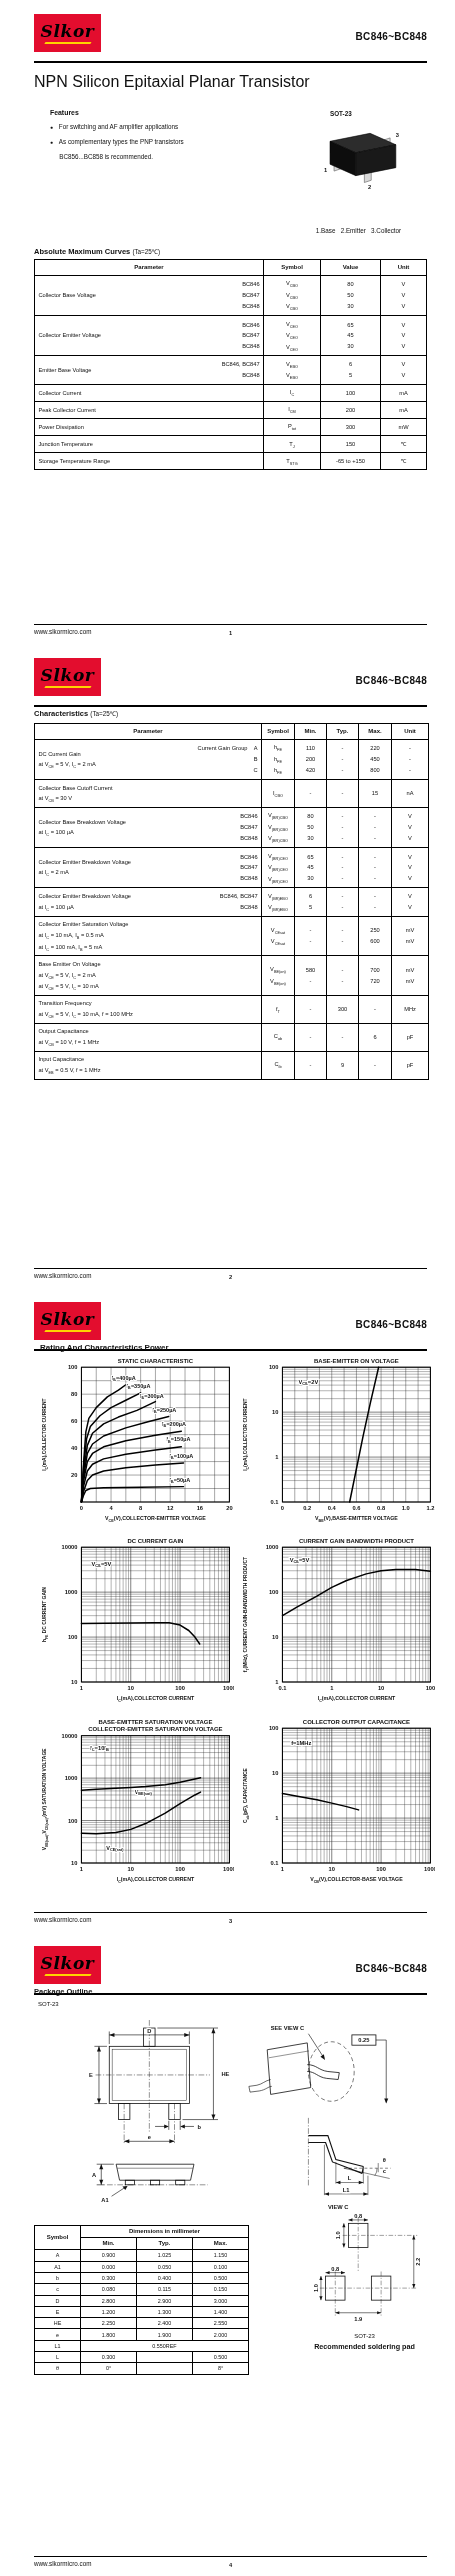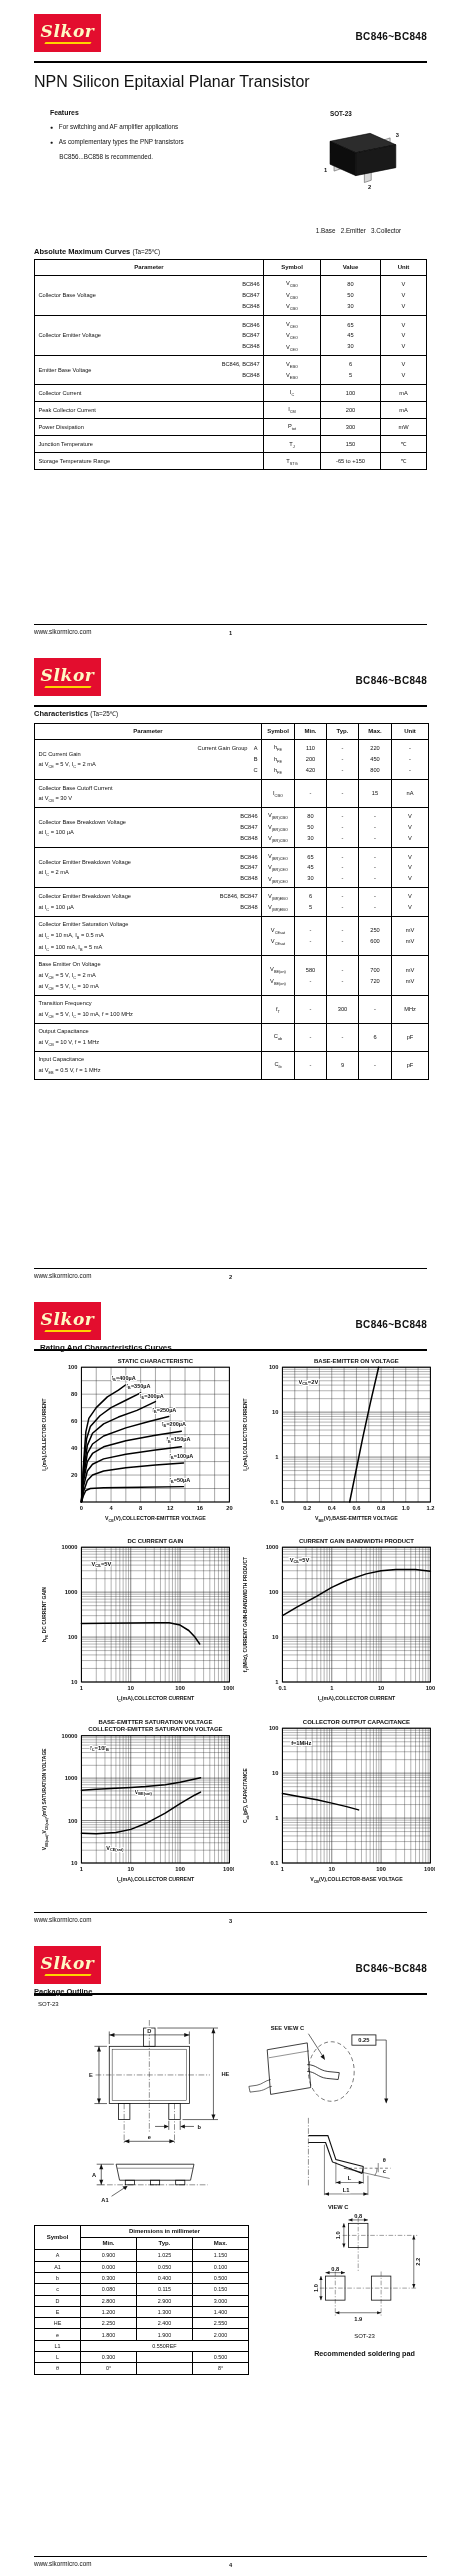--- a/index.html
+++ b/index.html
@@ -3,21 +3,21 @@
 <meta charset="utf-8">
 <style>
   html,body{margin:0;padding:0;background:#fff;}
   body{font-family:"Liberation Sans",sans-serif;color:#111;}
   .sheet{position:relative;width:455px;height:2576px;background:#fff;overflow:hidden;}
   .page{position:absolute;left:0;width:455px;height:644px;background:#fff;}
   
   .logo{position:absolute;left:34px;top:14.3px;width:67px;height:38px;background:#e30d2e;
         display:flex;flex-direction:column;align-items:center;justify-content:center;}
   .logo-text{font-family:"DejaVu Serif",serif;font-style:italic;font-weight:bold;font-size:17px;
-             color:#fef9c3;line-height:1;letter-spacing:0.6px;}
+             color:#000000;line-height:1;letter-spacing:0.6px;}
   .logo-underline{width:46px;height:1.7px;background:#ffd400;margin-top:1.7px;transform:skewX(-30deg);}
   .part-title{position:absolute;right:28px;top:31px;font-size:10px;font-weight:bold;letter-spacing:0.3px;}
   .rule{position:absolute;left:34px;right:28px;top:61px;height:2.3px;background:#000;}
   .subtitle{position:absolute;left:34px;top:73px;font-size:16px;}
   
   .features{position:absolute;left:50px;top:109px;font-size:6.3px;}
   .features .fh{font-weight:bold;font-size:6.9px;margin-bottom:6.9px;}
   .feat-line{display:flex;gap:5.7px;margin-bottom:6.3px;line-height:1.4;}
   .feat-line .dot{font-size:5.2px;line-height:1.7;}
   .feat-cont{margin-left:9.2px;}
@@ -41,29 +41,29 @@
   
   .ftr{position:absolute;left:34px;width:393px;top:624px;border-top:1.7px solid #000;height:17px;}
   .ftr .url{position:absolute;left:0;top:2.9px;font-size:6.3px;}
   .ftr .pageno{position:absolute;left:0;right:0;top:5.2px;text-align:center;font-size:5.7px;font-weight:bold;}
   
   .p3-h{position:absolute;left:40px;top:55px;font-size:8px;font-weight:bold;}
   .charts{position:absolute;left:36px;top:67px;width:401px;display:grid;
           grid-template-columns:201px 201px;row-gap:3.4px;}
   .chart{width:195px;height:177px;margin:0 auto;}
   
-  .p4-h{position:absolute;left:34px;top:55px;font-size:7.5px;font-weight:bold;text-decoration:underline;}
+  .p4-h{position:absolute;left:34px;top:55px;font-size:7.5px;font-weight:bold;}
   .p4-sub{position:absolute;left:38px;top:69px;font-size:6px;}
   .outline{position:absolute;left:40px;top:80px;}
   .dims-wrap{position:absolute;left:34px;top:293px;}
   table.dims{font-size:5.4px;}
   table.dims td,table.dims th{padding:1.1px 2.9px;line-height:1.5;}
   .pad-block{position:absolute;left:290px;top:282px;width:149px;}
   .pad-cap1{text-align:center;font-size:6px;margin-top:2.3px;}
-  .pad-cap2{text-align:center;font-size:7.2px;font-weight:bold;margin-top:10px;}
+  .pad-cap2{text-align:center;font-size:7.2px;font-weight:bold;margin-top:3px;}
   svg text{font-family:"Liberation Sans",sans-serif;}
   .draw text{font-size:10px;font-weight:bold;fill:#111;}
 </style>
 </head>
 <body>
 
 <div class="sheet">
 
   <section class="page" style="top:0">
     <div class="logo">
@@ -383,21 +383,21 @@
   </section>
 
   <section class="page" style="top:1288px">
     <div class="logo">
       <span class="logo-text">Slkor</span>
       <span class="logo-underline"></span>
     </div>
     <div class="part-title">BC846~BC848</div>
     <div class="rule"></div>
 
-    <div class="p3-h">Rating And Characteristics Curves</div>
+    <div class="p3-h">Rating And Characteristics Power</div>
     <div class="charts">
       <div class="chart"><svg width="195" height="177" viewBox="0 0 340 308">
             <line x1="74.0" y1="21.0" x2="74.0" y2="256.0" stroke="#222" stroke-width="0.7"></line>
             <line x1="99.8" y1="21.0" x2="99.8" y2="256.0" stroke="#222" stroke-width="0.7"></line>
             <line x1="125.6" y1="21.0" x2="125.6" y2="256.0" stroke="#222" stroke-width="0.7"></line>
             <line x1="151.4" y1="21.0" x2="151.4" y2="256.0" stroke="#222" stroke-width="0.7"></line>
             <line x1="177.2" y1="21.0" x2="177.2" y2="256.0" stroke="#222" stroke-width="0.7"></line>
             <line x1="203.0" y1="21.0" x2="203.0" y2="256.0" stroke="#222" stroke-width="0.7"></line>
             <line x1="228.8" y1="21.0" x2="228.8" y2="256.0" stroke="#222" stroke-width="0.7"></line>
             <line x1="254.6" y1="21.0" x2="254.6" y2="256.0" stroke="#222" stroke-width="0.7"></line>

